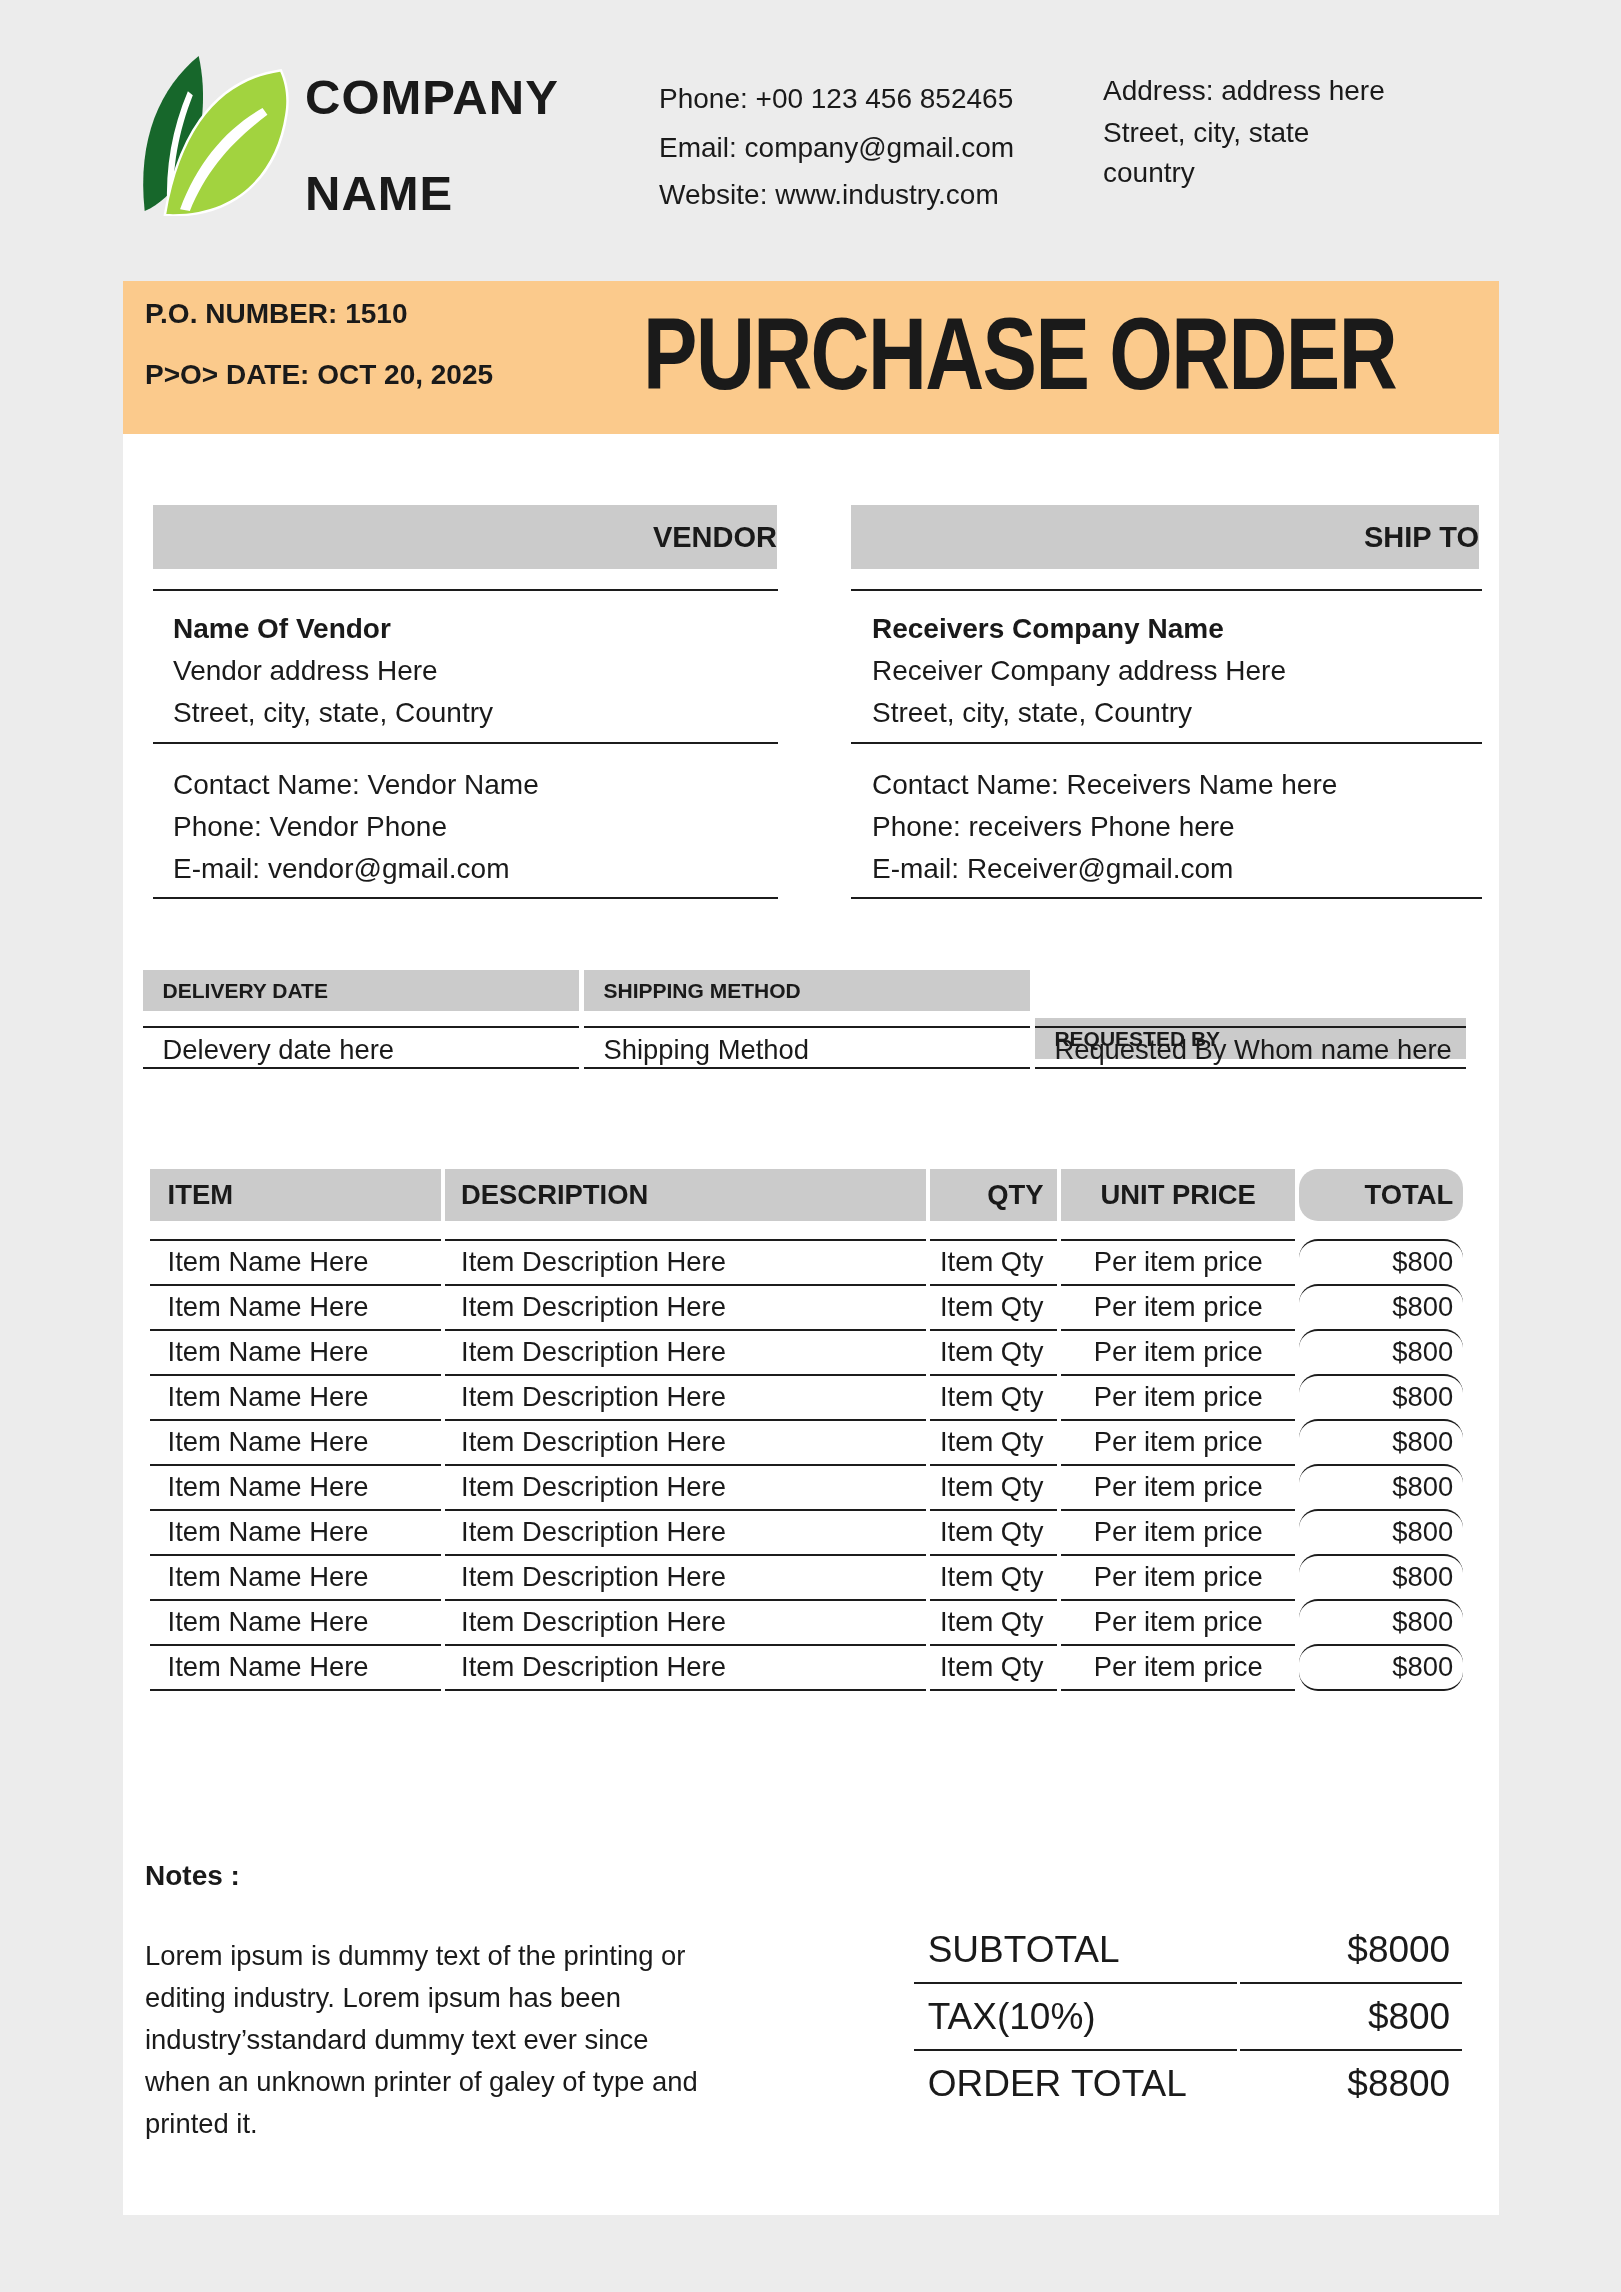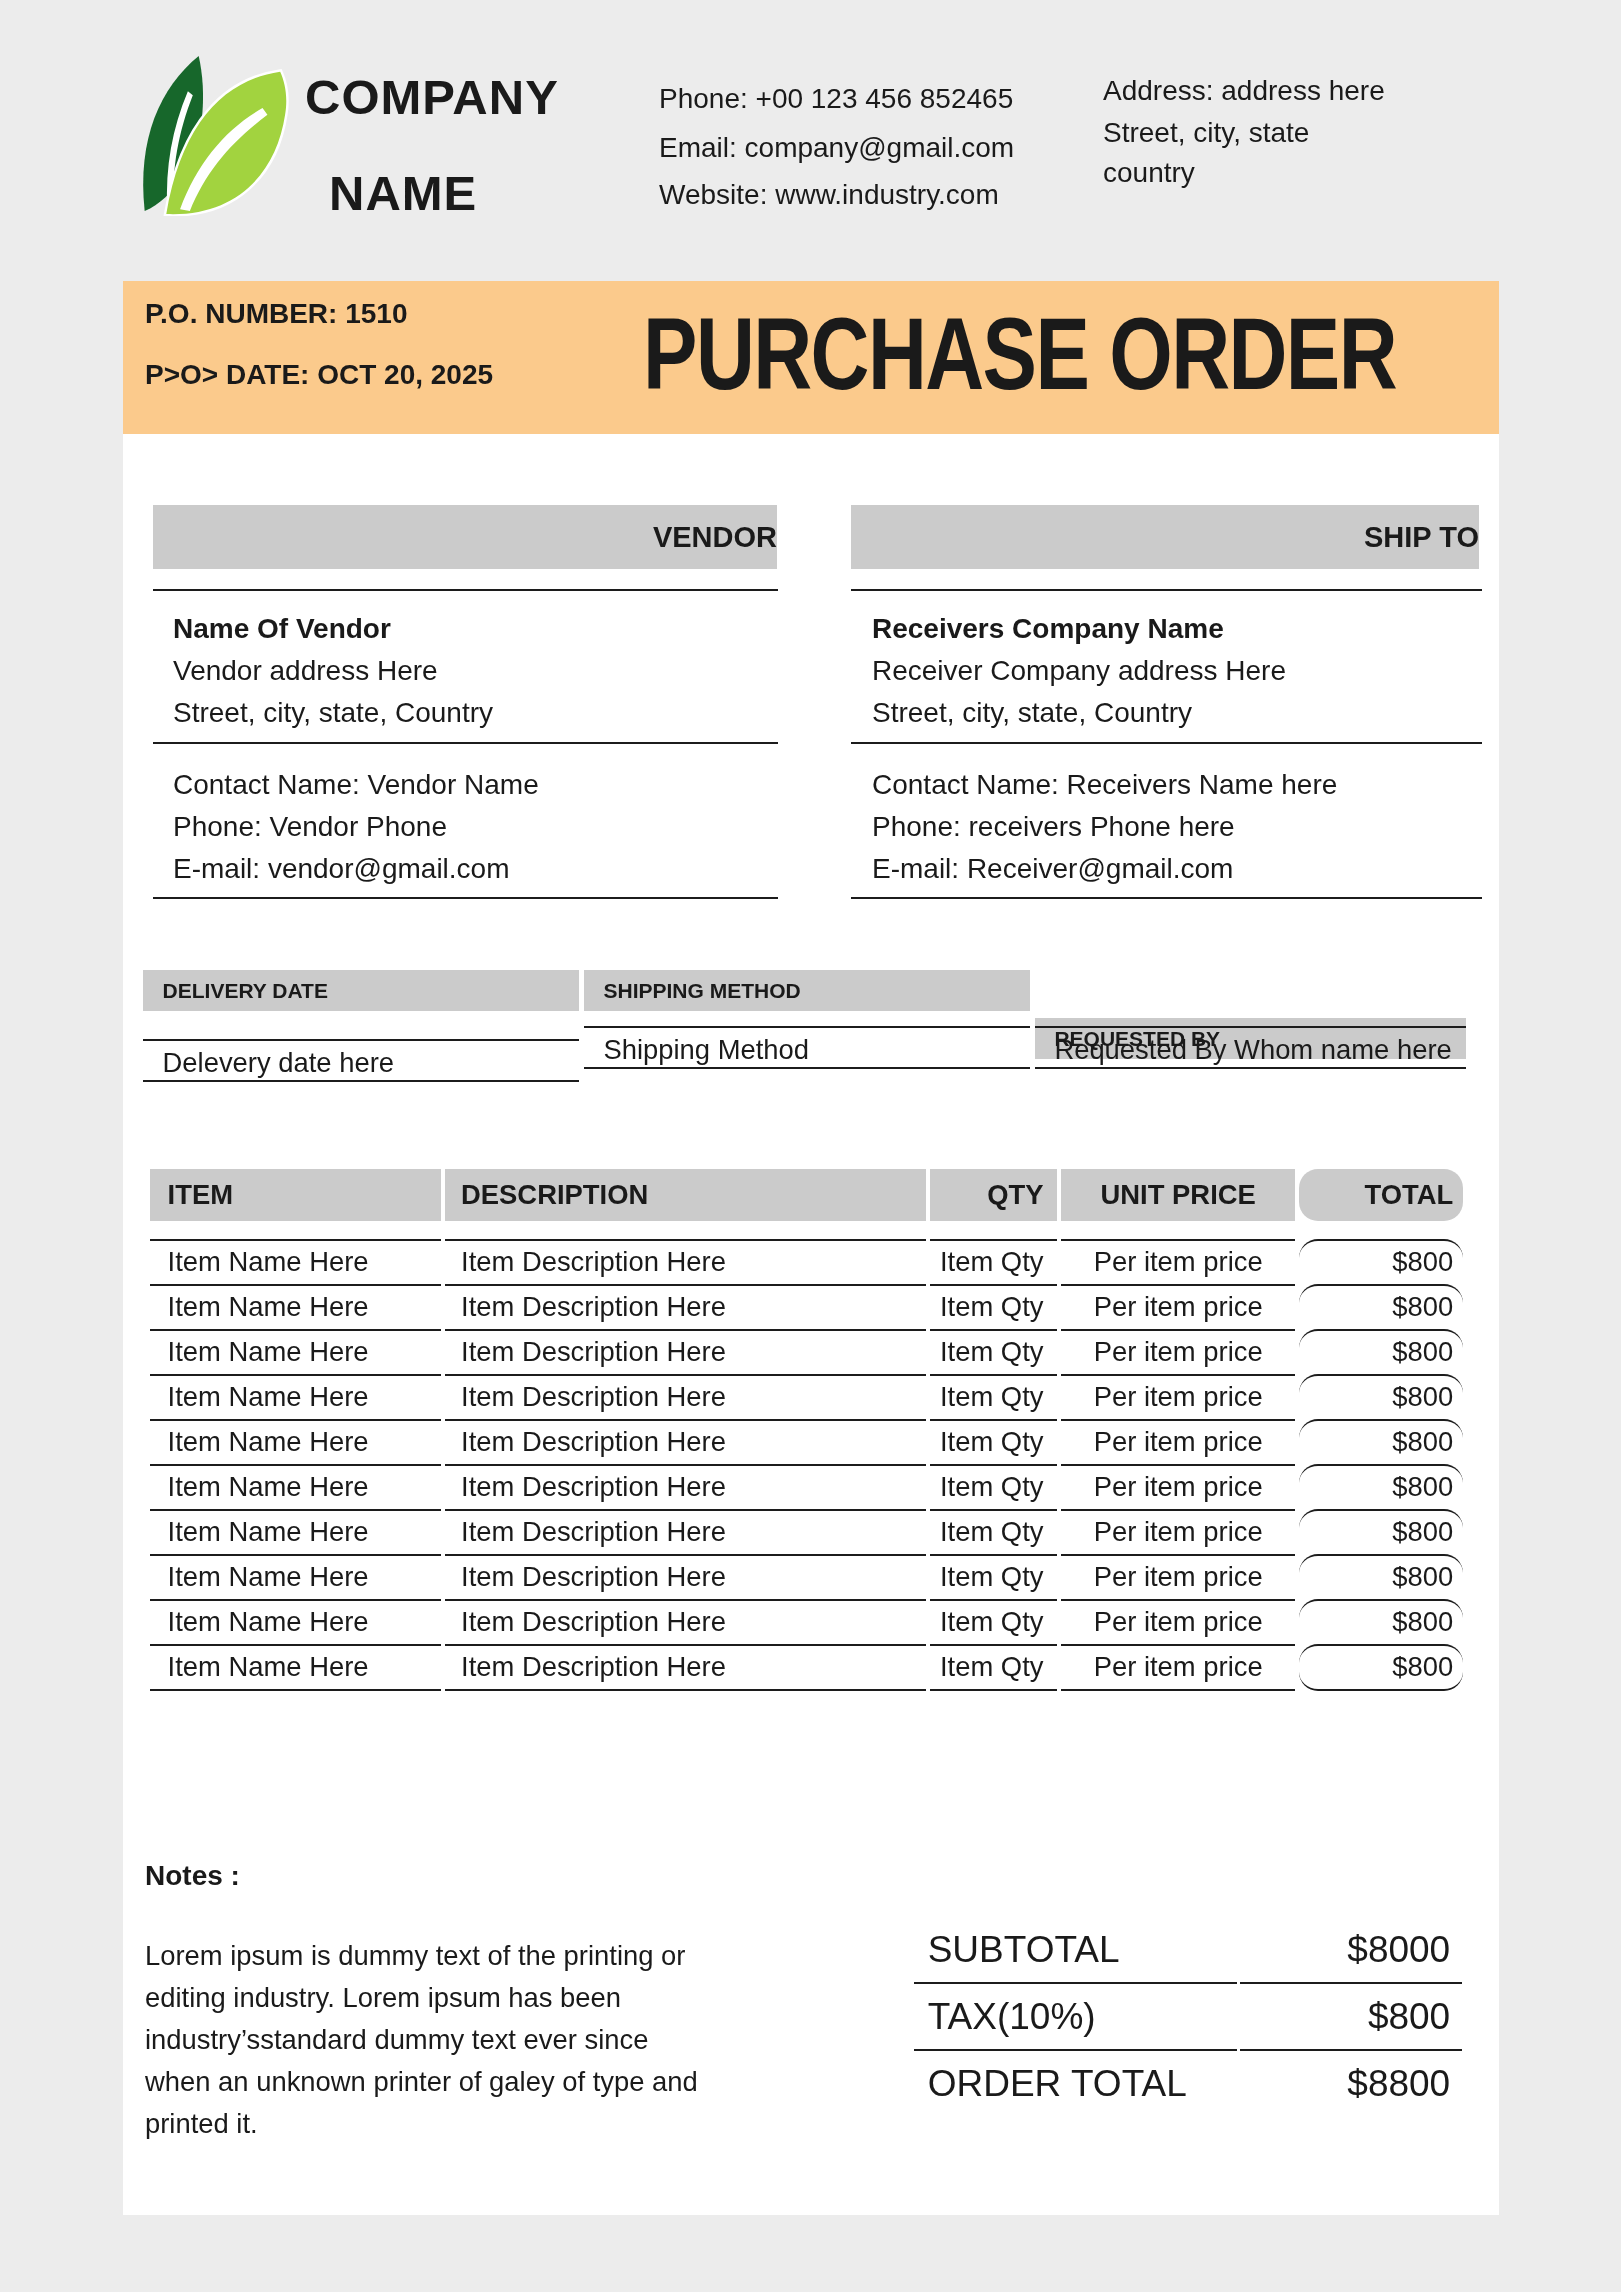--- a/index.html
+++ b/index.html
@@ -56,21 +56,21 @@
 <div class="page">
 
   <svg class="abs" style="left:123px;top:54px;" width="172" height="162" viewBox="0 0 175 165" aria-hidden="true">
     <path fill="var(--leaf-dark,#17672B)" d="M77 2 C38 34 14 86 22 160 C52 147 74 110 80 68 C83 42 81 20 77 2 Z"></path>
     <path fill="#FFFFFF" d="M66 38 C50 76 43 115 45 158 L52 158 C49 116 57 78 71 42 Z"></path>
     <path fill="var(--leaf-light,#A2D33F)" stroke="#FFFFFF" stroke-width="5" paint-order="stroke" d="M160 18 C105 26 60 68 44 163 C115 166 156 122 165 62 C168 44 165 29 160 18 Z"></path>
     <path fill="#FFFFFF" d="M142 55 C105 76 76 110 58 158 L68 160 C85 118 112 88 147 62 Z"></path>
   </svg>
 
   <div class="abs company-line" style="left:305px;top:73px;">COMPANY</div>
-  <div class="abs company-line" style="left:305px;top:169px;margin-left:24px;">NAME</div>
+  <div class="abs company-line" style="left:305px;top:169px;">NAME</div>
 
   <div class="abs contact" style="left:659px;top:82px;">Phone: +00 123 456 852465</div>
   <div class="abs contact" style="left:659px;top:131px;">Email: company@gmail.com</div>
   <div class="abs contact" style="left:659px;top:178px;">Website: www.industry.com</div>
 
   <div class="abs contact" style="left:1103px;top:74px;">Address: address here</div>
   <div class="abs contact" style="left:1103px;top:116px;">Street, city, state</div>
   <div class="abs contact" style="left:1103px;top:156px;">country</div>
 
   <div class="abs banner"></div>
@@ -111,21 +111,21 @@
     <div>E-mail: Receiver@gmail.com</div>
   </div>
   <div class="abs rule" style="left:851px;top:897px;width:631px;"></div>
 
   <div class="abs flexrow" style="left:143px;top:970px;width:1323px;">
     <div class="band ship-head" style="width:436px;">DELIVERY DATE</div>
     <div class="band ship-head" style="width:446px;">SHIPPING METHOD</div>
     <div class="band ship-head" style="width:431px;margin-top:48px;">REQUESTED BY</div>
   </div>
   <div class="abs flexrow" style="left:143px;top:1026px;width:1323px;">
-    <div class="ship-val" style="width:436px;margin-top:13px;">Delevery date here</div>
+    <div class="ship-val" style="width:436px;">Delevery date here</div>
     <div class="ship-val" style="width:446px;">Shipping Method</div>
     <div class="ship-val" style="width:431px;">Requested By Whom name here</div>
   </div>
 
   <table class="abs items" style="left:146px;top:1169px;">
     <colgroup>
       <col style="width:290px;">
         <col style="width:478px;">
         <col style="width:127px;">
       <col style="width:233px;">

